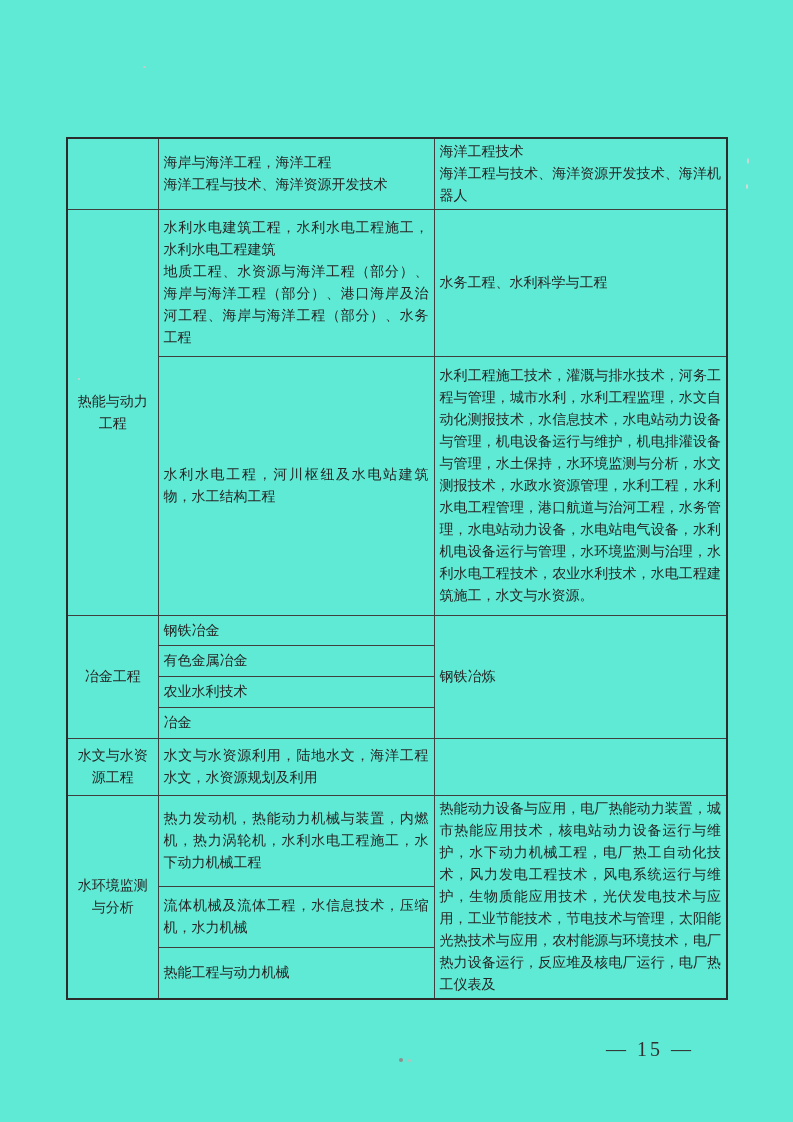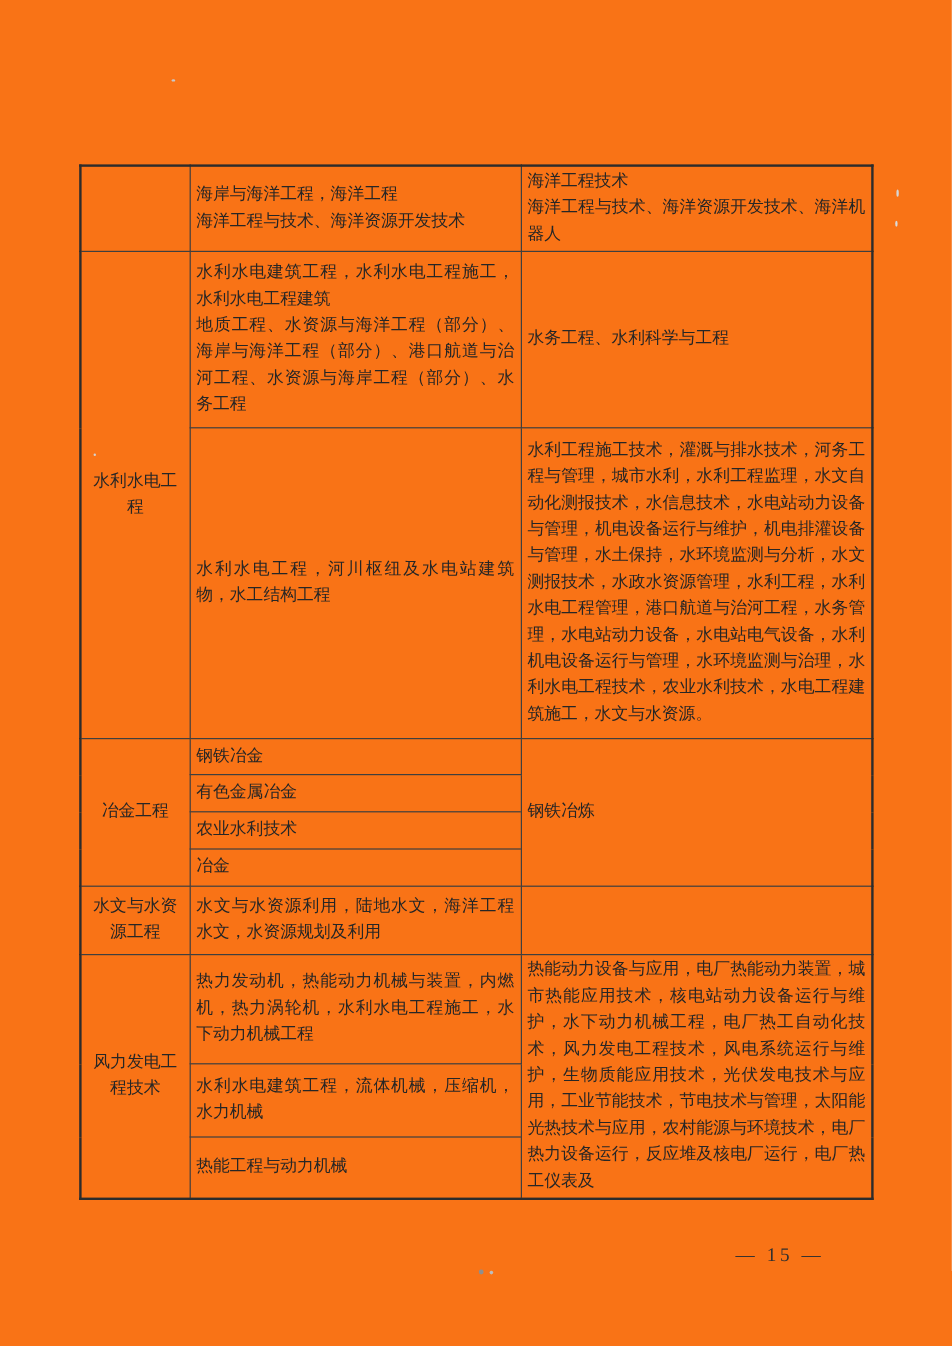--- a/index.html
+++ b/index.html
@@ -4,21 +4,21 @@
 <style>
   html,body{margin:0;padding:0;}
   body{
     width:793px;height:1122px;
     background:#f2f2f2;
     font-family:"Liberation Serif","DejaVu Serif",serif;
   }
   .page{
     position:relative;
     width:793px;height:1122px;
-    background:#f97316;
+    background:#5eead4;
     overflow:hidden;
   }
   table.majors-table{
     position:absolute;
     left:66px;top:137px;
     width:660px;
     table-layout:fixed;
     border-collapse:collapse;
     border:2px solid #2c2c2c;
   }
@@ -52,21 +52,21 @@
   tr.r7{height:31px;}
   tr.r8{height:57px;margin-left:40px;}
   tr.r9{height:75px;}
   tr.r10{height:50px;}
   tr.r11{height:42px;margin-left:28px;}
   .pageno{
     position:absolute;
     left:585px;top:1038px;
     width:130px;
     text-align:center;
-    font-size:16px;
+    font-size:20px;
     letter-spacing:3px;
     color:#303030;
     font-family:"Liberation Serif","DejaVu Serif",serif;
   }
   .speck{position:absolute;border-radius:50%;}
   .sp1{left:143px;top:66px;width:3px;height:2px;background:#c9c9c9;}
   .sp2{left:399px;top:1058px;width:4px;height:4px;background:#8f8f8f;}
   .sp3{left:408px;top:1059px;width:3px;height:3px;background:#bdbdbd;}
   .sp4{left:747px;top:158px;width:2px;height:6px;background:#d6d6d6;}
   .sp5{left:746px;top:184px;width:2px;height:5px;background:#dadada;}
@@ -85,23 +85,23 @@
       </colgroup>
     <tbody>
       <tr class="r1">
         <td class="cat empty"></td>
         <td class="mid">海岸与海洋工程，海洋工程
 海洋工程与技术、海洋资源开发技术</td>
         <td class="new">海洋工程技术
 海洋工程与技术、海洋资源开发技术、海洋机器人</td>
       </tr>
       <tr class="r2">
-        <td class="cat" rowspan="2">水利水电工程</td>
+        <td class="cat" rowspan="2">热能与动力工程</td>
         <td class="mid">水利水电建筑工程，水利水电工程施工，水利水电工程建筑
-地质工程、水资源与海洋工程（部分）、海岸与海洋工程（部分）、港口航道与治河工程、水资源与海岸工程（部分）、水务工程</td>
+地质工程、水资源与海洋工程（部分）、海岸与海洋工程（部分）、港口海岸及治河工程、海岸与海洋工程（部分）、水务工程</td>
         <td class="new">水务工程、水利科学与工程</td>
       </tr>
       <tr class="r3">
         <td class="mid">水利水电工程，河川枢纽及水电站建筑物，水工结构工程</td>
         <td class="new">水利工程施工技术，灌溉与排水技术，河务工程与管理，城市水利，水利工程监理，水文自动化测报技术，水信息技术，水电站动力设备与管理，机电设备运行与维护，机电排灌设备与管理，水土保持，水环境监测与分析，水文测报技术，水政水资源管理，水利工程，水利水电工程管理，港口航道与治河工程，水务管理，水电站动力设备，水电站电气设备，水利机电设备运行与管理，水环境监测与治理，水利水电工程技术，农业水利技术，水电工程建筑施工，水文与水资源。</td>
       </tr>
       <tr class="r4">
         <td class="cat" rowspan="4">冶金工程</td>
         <td class="mid">钢铁冶金</td>
         <td class="new" rowspan="4">钢铁冶炼</td>
@@ -114,26 +114,26 @@
       </tr>
       <tr class="r7">
         <td class="mid">冶金</td>
       </tr>
       <tr class="r8">
         <td class="cat">水文与水资源工程</td>
         <td class="mid">水文与水资源利用，陆地水文，海洋工程水文，水资源规划及利用</td>
         <td class="new empty"></td>
       </tr>
       <tr class="r9">
-        <td class="cat" rowspan="3">风力发电工程技术</td>
+        <td class="cat" rowspan="3">水环境监测与分析</td>
         <td class="mid">热力发动机，热能动力机械与装置，内燃机，热力涡轮机，水利水电工程施工，水下动力机械工程</td>
         <td class="new" rowspan="3">热能动力设备与应用，电厂热能动力装置，城市热能应用技术，核电站动力设备运行与维护，水下动力机械工程，电厂热工自动化技术，风力发电工程技术，风电系统运行与维护，生物质能应用技术，光伏发电技术与应用，工业节能技术，节电技术与管理，太阳能光热技术与应用，农村能源与环境技术，电厂热力设备运行，反应堆及核电厂运行，电厂热工仪表及</td>
       </tr>
       <tr class="r10">
-        <td class="mid">水利水电建筑工程，流体机械，压缩机，水力机械</td>
+        <td class="mid">流体机械及流体工程，水信息技术，压缩机，水力机械</td>
       </tr>
       <tr class="r11">
         <td class="mid">热能工程与动力机械</td>
       </tr>
     </tbody>
   </table>
 
   <div class="pageno">— 15 —</div>
 
   <div class="speck sp1"></div>

